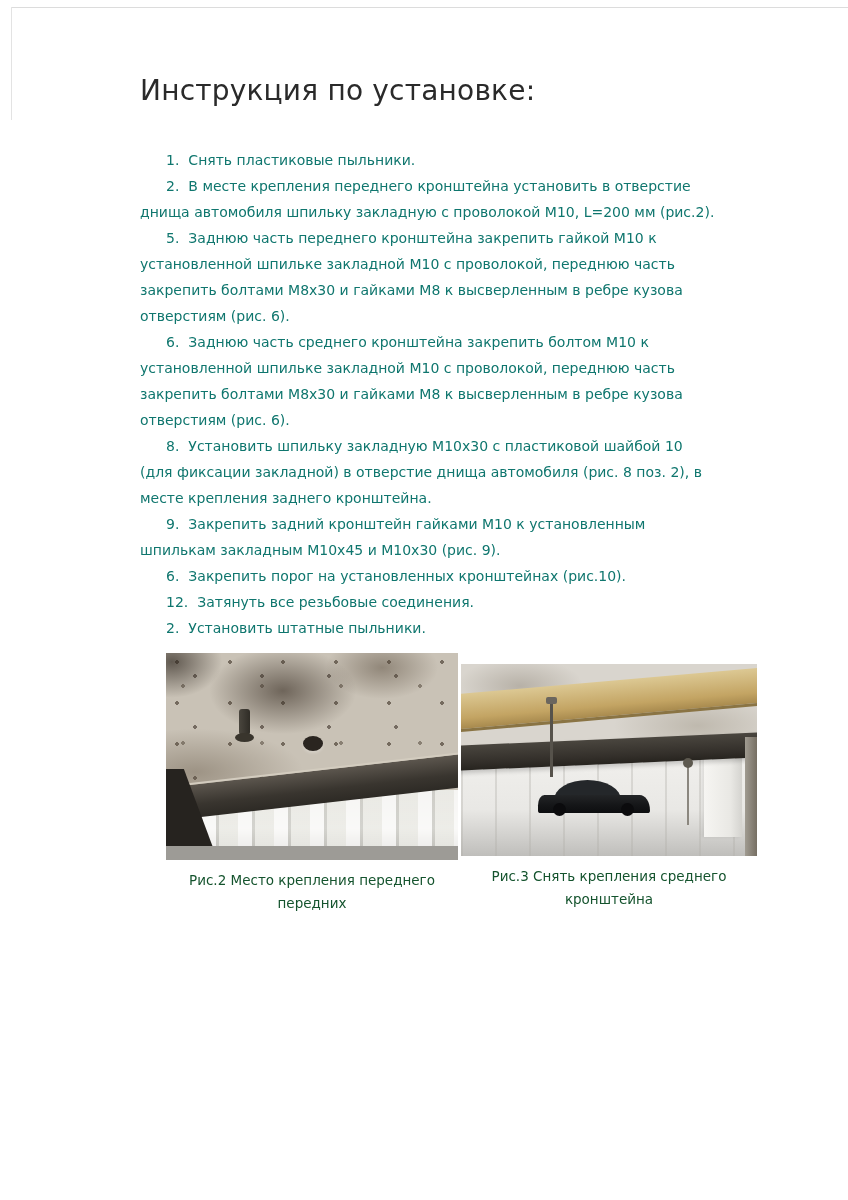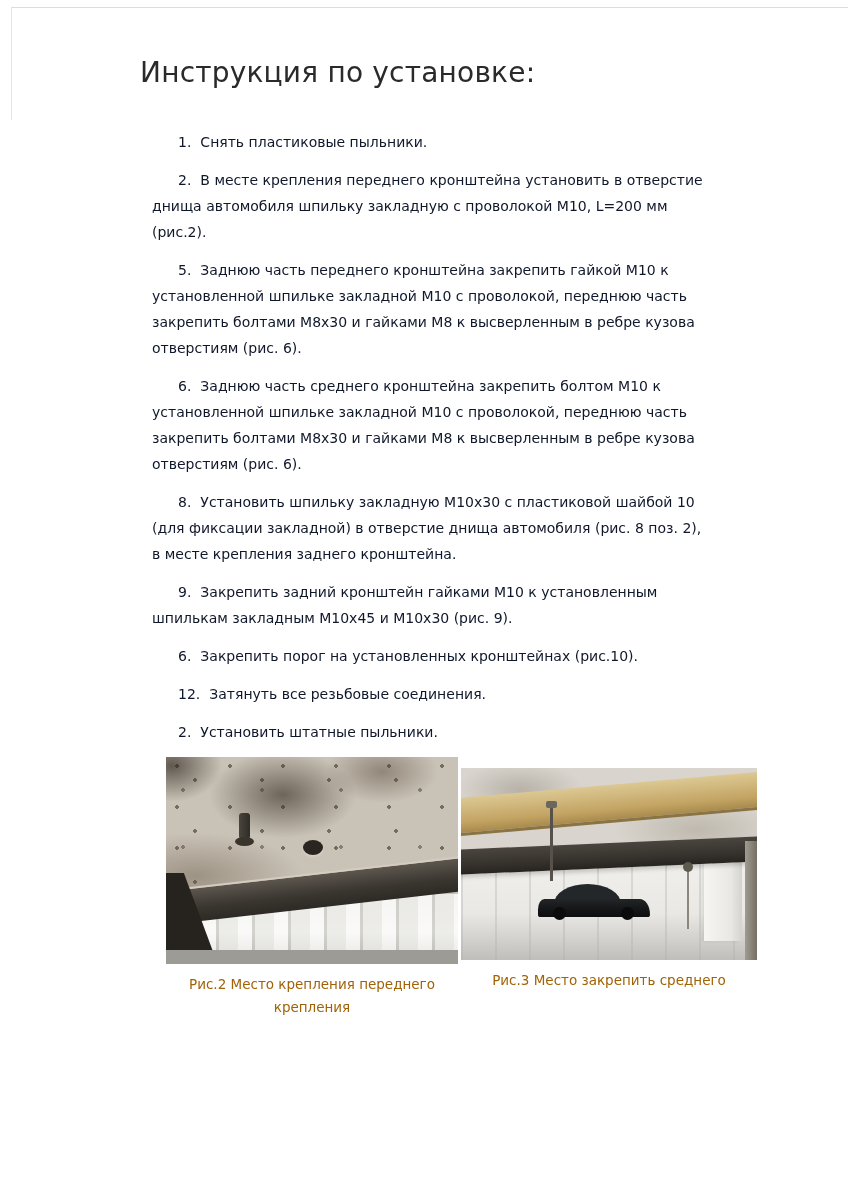--- a/index.html
+++ b/index.html
@@ -13,36 +13,36 @@
   }
   .scan-hairline-top {
     position: absolute; top: 7px; left: 12px; right: 0;
     height: 1px; background: #dcdcdc;
   }
   .scan-hairline-left {
     position: absolute; top: 7px; left: 11px; bottom: 1080px;
     width: 1px; background: #e3e3e3;
   }
   .page {
-    position: absolute; left: 140px; top: 56px; width: 585px;
+    position: absolute; left: 140px; top: 74px; width: 585px;
   }
   .doc-title {
     font-size: 28px;
     font-weight: 400;
     color: #2a2a2a;
     letter-spacing: 0.2px;
     margin: 0 0 40px 0;
   }
   .steps { width: 578px; }
   .step {
-    margin: 12px;
+    margin: 0;
     font-size: 14px;
     line-height: 26px;
     text-indent: 26px;
-    color: #0f172a;
+    color: #0f766e;
   }
   .step .num { margin-right: 9px; }
   .figures-row {
     display: flex;
     align-items: flex-start;
     margin: 12px 0 0 26px;
     gap: 3px;
     width: 640px;
   }
   .figure { display: flex; flex-direction: column; }
@@ -51,21 +51,21 @@
     overflow: hidden;
     background: #c9c2b6;
   }
   .photo-fig2 { width: 292px; height: 207px; }
   .photo-fig3 { width: 296px; height: 192px; margin-top: 11px; }
   .caption {
     margin-top: 9px;
     text-align: center;
     font-size: 13.5px;
     line-height: 23px;
-    color: #a16207;
+    color: #14532d;
   }
   .caption-fig2 { width: 292px; }
   .caption-fig3 { width: 296px; }
 
   
   .fig2-underbody {
     position: absolute; left: 0; top: 0; right: 0; height: 70%;
     background-color: #c9c2b6;
     background-image:
       radial-gradient(ellipse 105px 62px at 40% 26%, rgba(55,44,34,0.62), transparent 70%),
@@ -243,21 +243,21 @@
         <div class="fig2-room"></div>
         <div class="fig2-rocker-band"></div>
         <div class="fig2-dark-corner"></div>
         <div class="fig2-floor-shadow"></div>
         <div class="fig2-hole"></div>
         <div class="fig2-stud"></div>
         <div class="fig2-stud-head"></div>
       </div>
       <div class="caption caption-fig2">
         <div>Рис.2 Место крепления переднего</div>
-        <div>крепления</div>
+        <div>передних</div>
       </div>
     </div>
 
     <div class="figure">
       <div class="photo photo-fig3">
         <div class="fig3-ceiling"></div>
         <div class="fig3-tan-band"></div>
         <div class="fig3-room"></div>
         <div class="fig3-white-column"></div>
         <div class="fig3-dark-band"></div>
@@ -267,18 +267,19 @@
           <div class="fig3-car-wheel-front"></div>
           <div class="fig3-car-wheel-rear"></div>
         </div>
         <div class="fig3-lamp-pole"></div>
         <div class="fig3-lamp-head"></div>
         <div class="fig3-right-pole"></div>
         <div class="fig3-stud"></div>
         <div class="fig3-stud-head"></div>
       </div>
       <div class="caption caption-fig3">
-        <div>Рис.3 Место закрепить среднего</div>
+        <div>Рис.3 Снять крепления среднего</div>
+        <div>кронштейна</div>
       </div>
     </div>
 
   </div>
 </div>
 
 </body></html>

